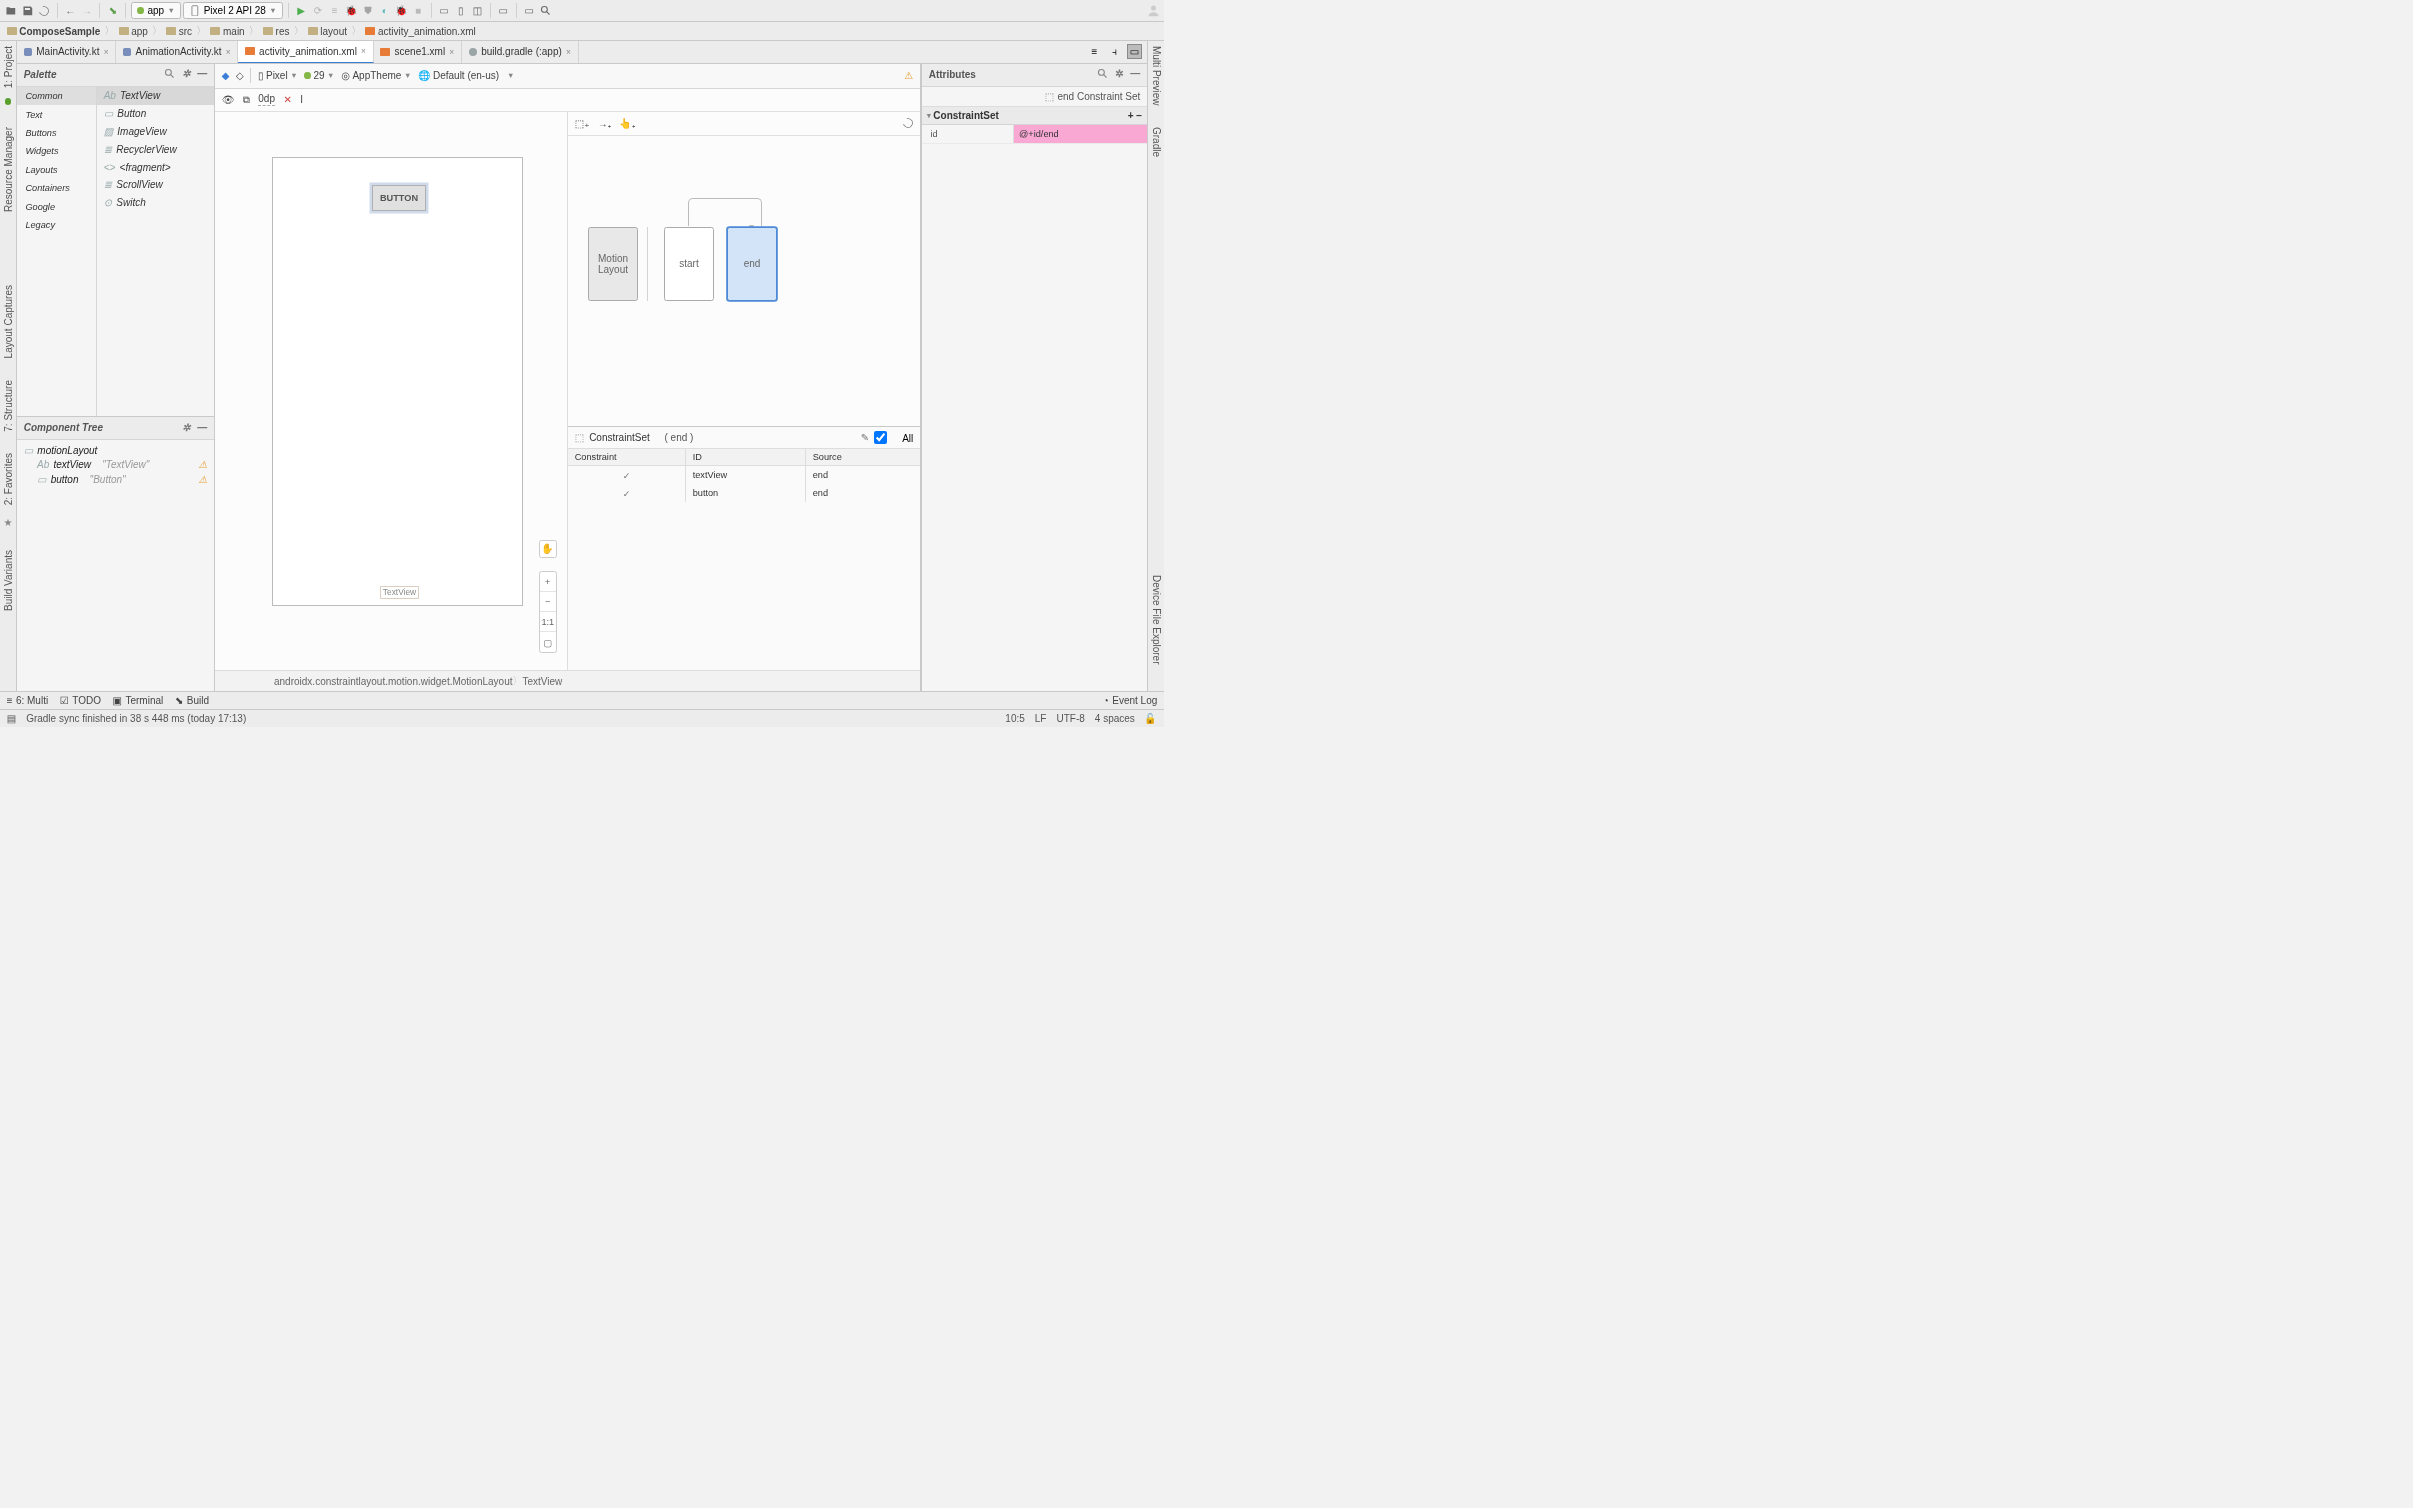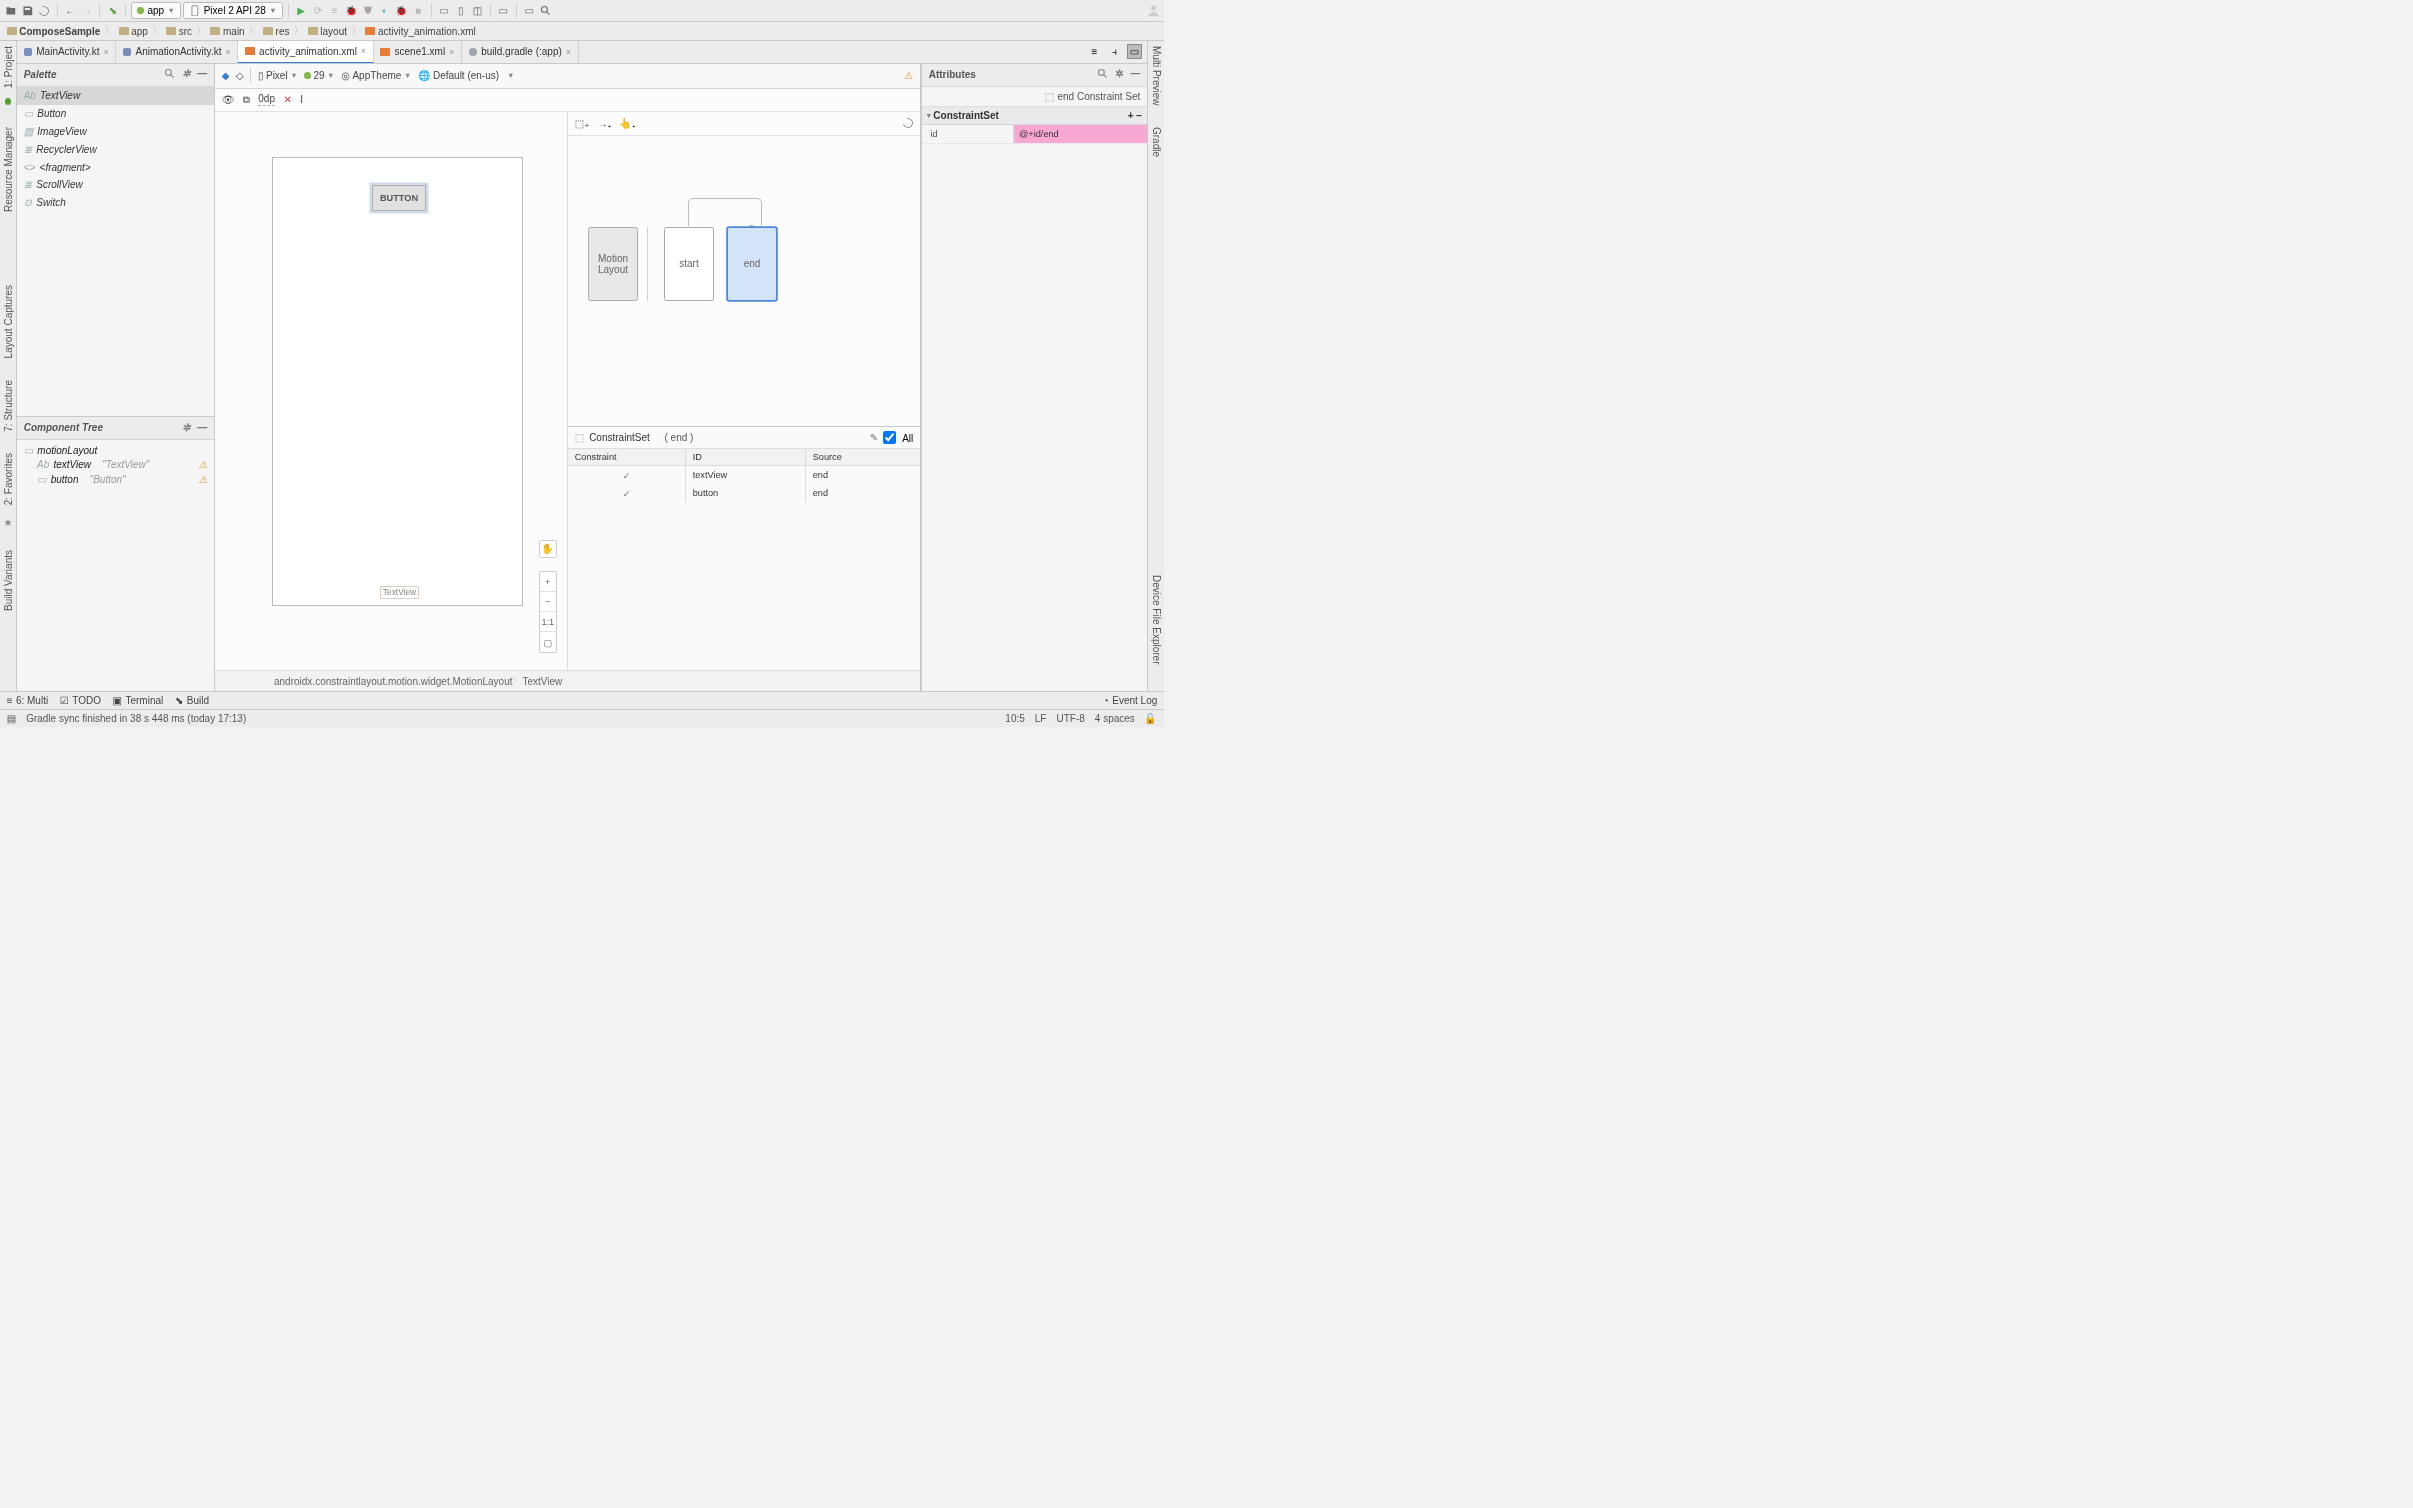--- a/index.html
+++ b/index.html
@@ -278,20 +278,30 @@
           <span class="ph-icons">
             <span><svg class="icon-svg" viewBox="0 0 16 16">
                   <circle cx="6" cy="6" r="4" fill="none" stroke="#888" stroke-width="1.5"></circle>
                   <line x1="9" y1="9" x2="13" y2="13" stroke="#888" stroke-width="1.5"></line>
                 </svg></span>
             <span>✲</span>
             <span>—</span>
           </span>
         </div>
         <div class="palette-body" style="height:268px">
+          <div class="pal-cats">
+            <div class="pal-cat sel">Common</div>
+            <div class="pal-cat">Text</div>
+            <div class="pal-cat">Buttons</div>
+            <div class="pal-cat">Widgets</div>
+            <div class="pal-cat">Layouts</div>
+            <div class="pal-cat">Containers</div>
+            <div class="pal-cat">Google</div>
+            <div class="pal-cat">Legacy</div>
+          </div>
           <div class="pal-items">
             <div class="pal-item sel">
                 <span style="color:#9aa">Ab</span>
                 <span>TextView</span>
               </div>
             <div class="pal-item">
                 <span style="color:#9aa">▭</span>
                 <span>Button</span>
               </div>
             <div class="pal-item">
@@ -396,21 +406,21 @@
               <div class="motion-box end">
                   <span>end</span>
                 </div>
             </div>
             <div class="cs-panel">
               <div class="cs-header">
                 <span style="color:#888">⬚</span>
                 <span class="cs-title"><span>ConstraintSet</span> <span class="paren">( end )</span></span>
                 <span class="cs-spacer"></span>
                 <span style="color:#777">✎</span>
-                <label style="display:flex;align-items:flex-end;gap:6px">
+                <label style="display:flex;align-items:flex-end;gap:15px">
                     <input type="checkbox" checked="" style=""> 
                     <span>All</span>
                   </label>
               </div>
               <div class="cs-table">
                 <div class="cs-th">
                   <div class="cs-c1">Constraint</div>
                   <div class="cs-c2">ID</div>
                   <div class="cs-c3">Source</div>
                 </div>

